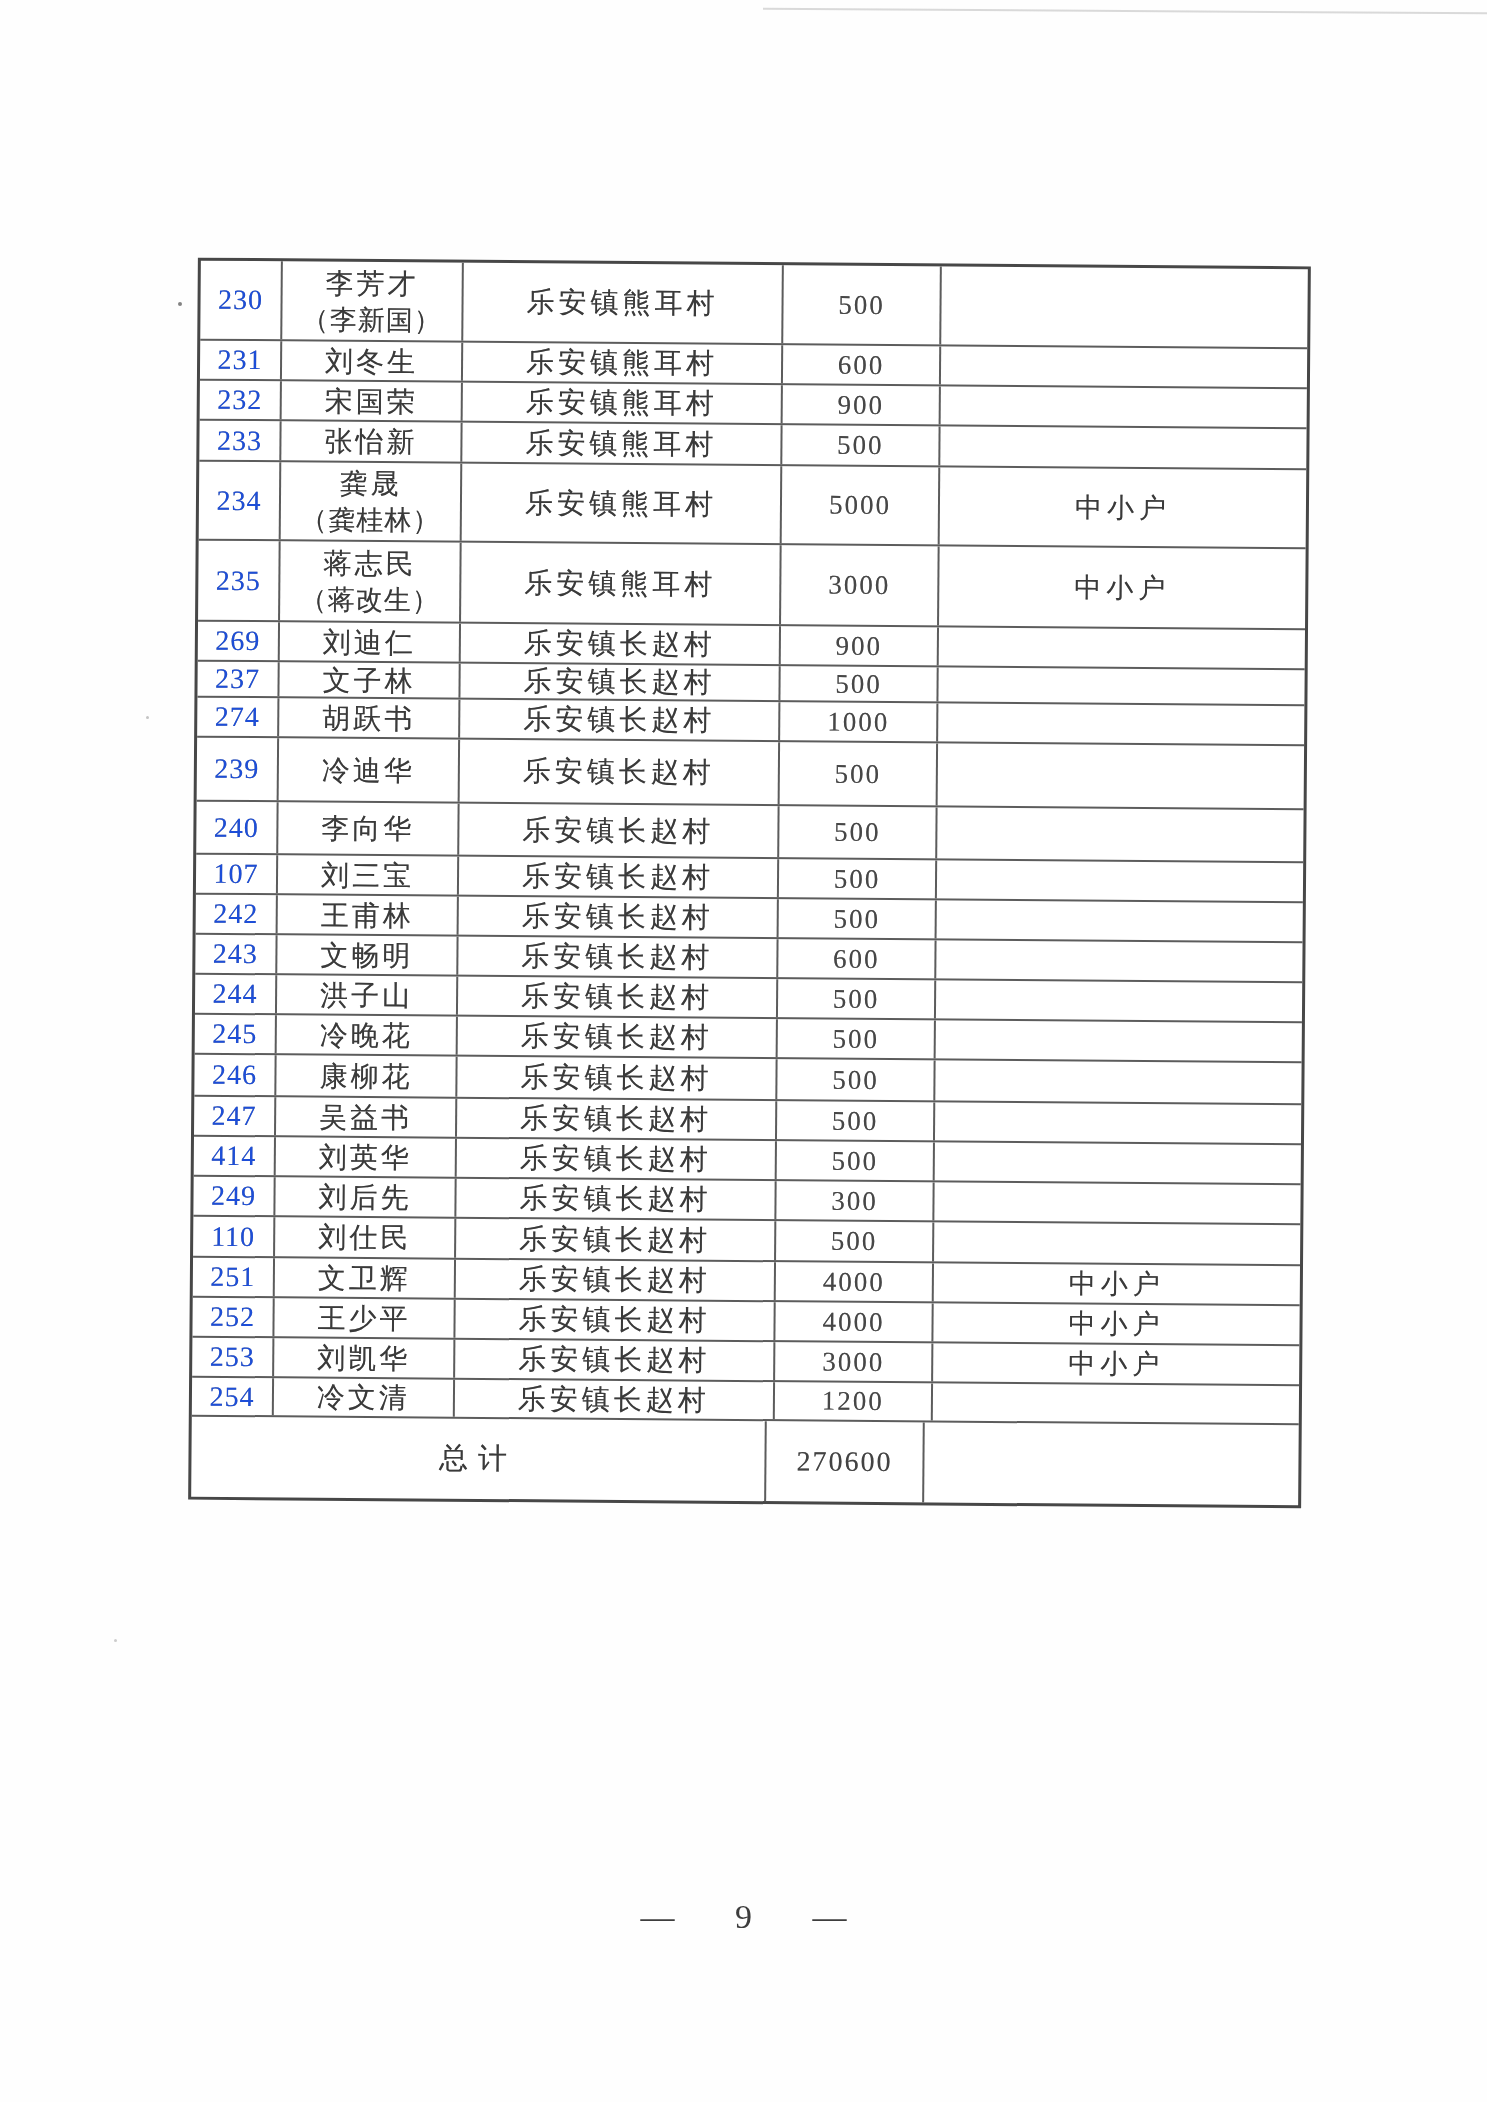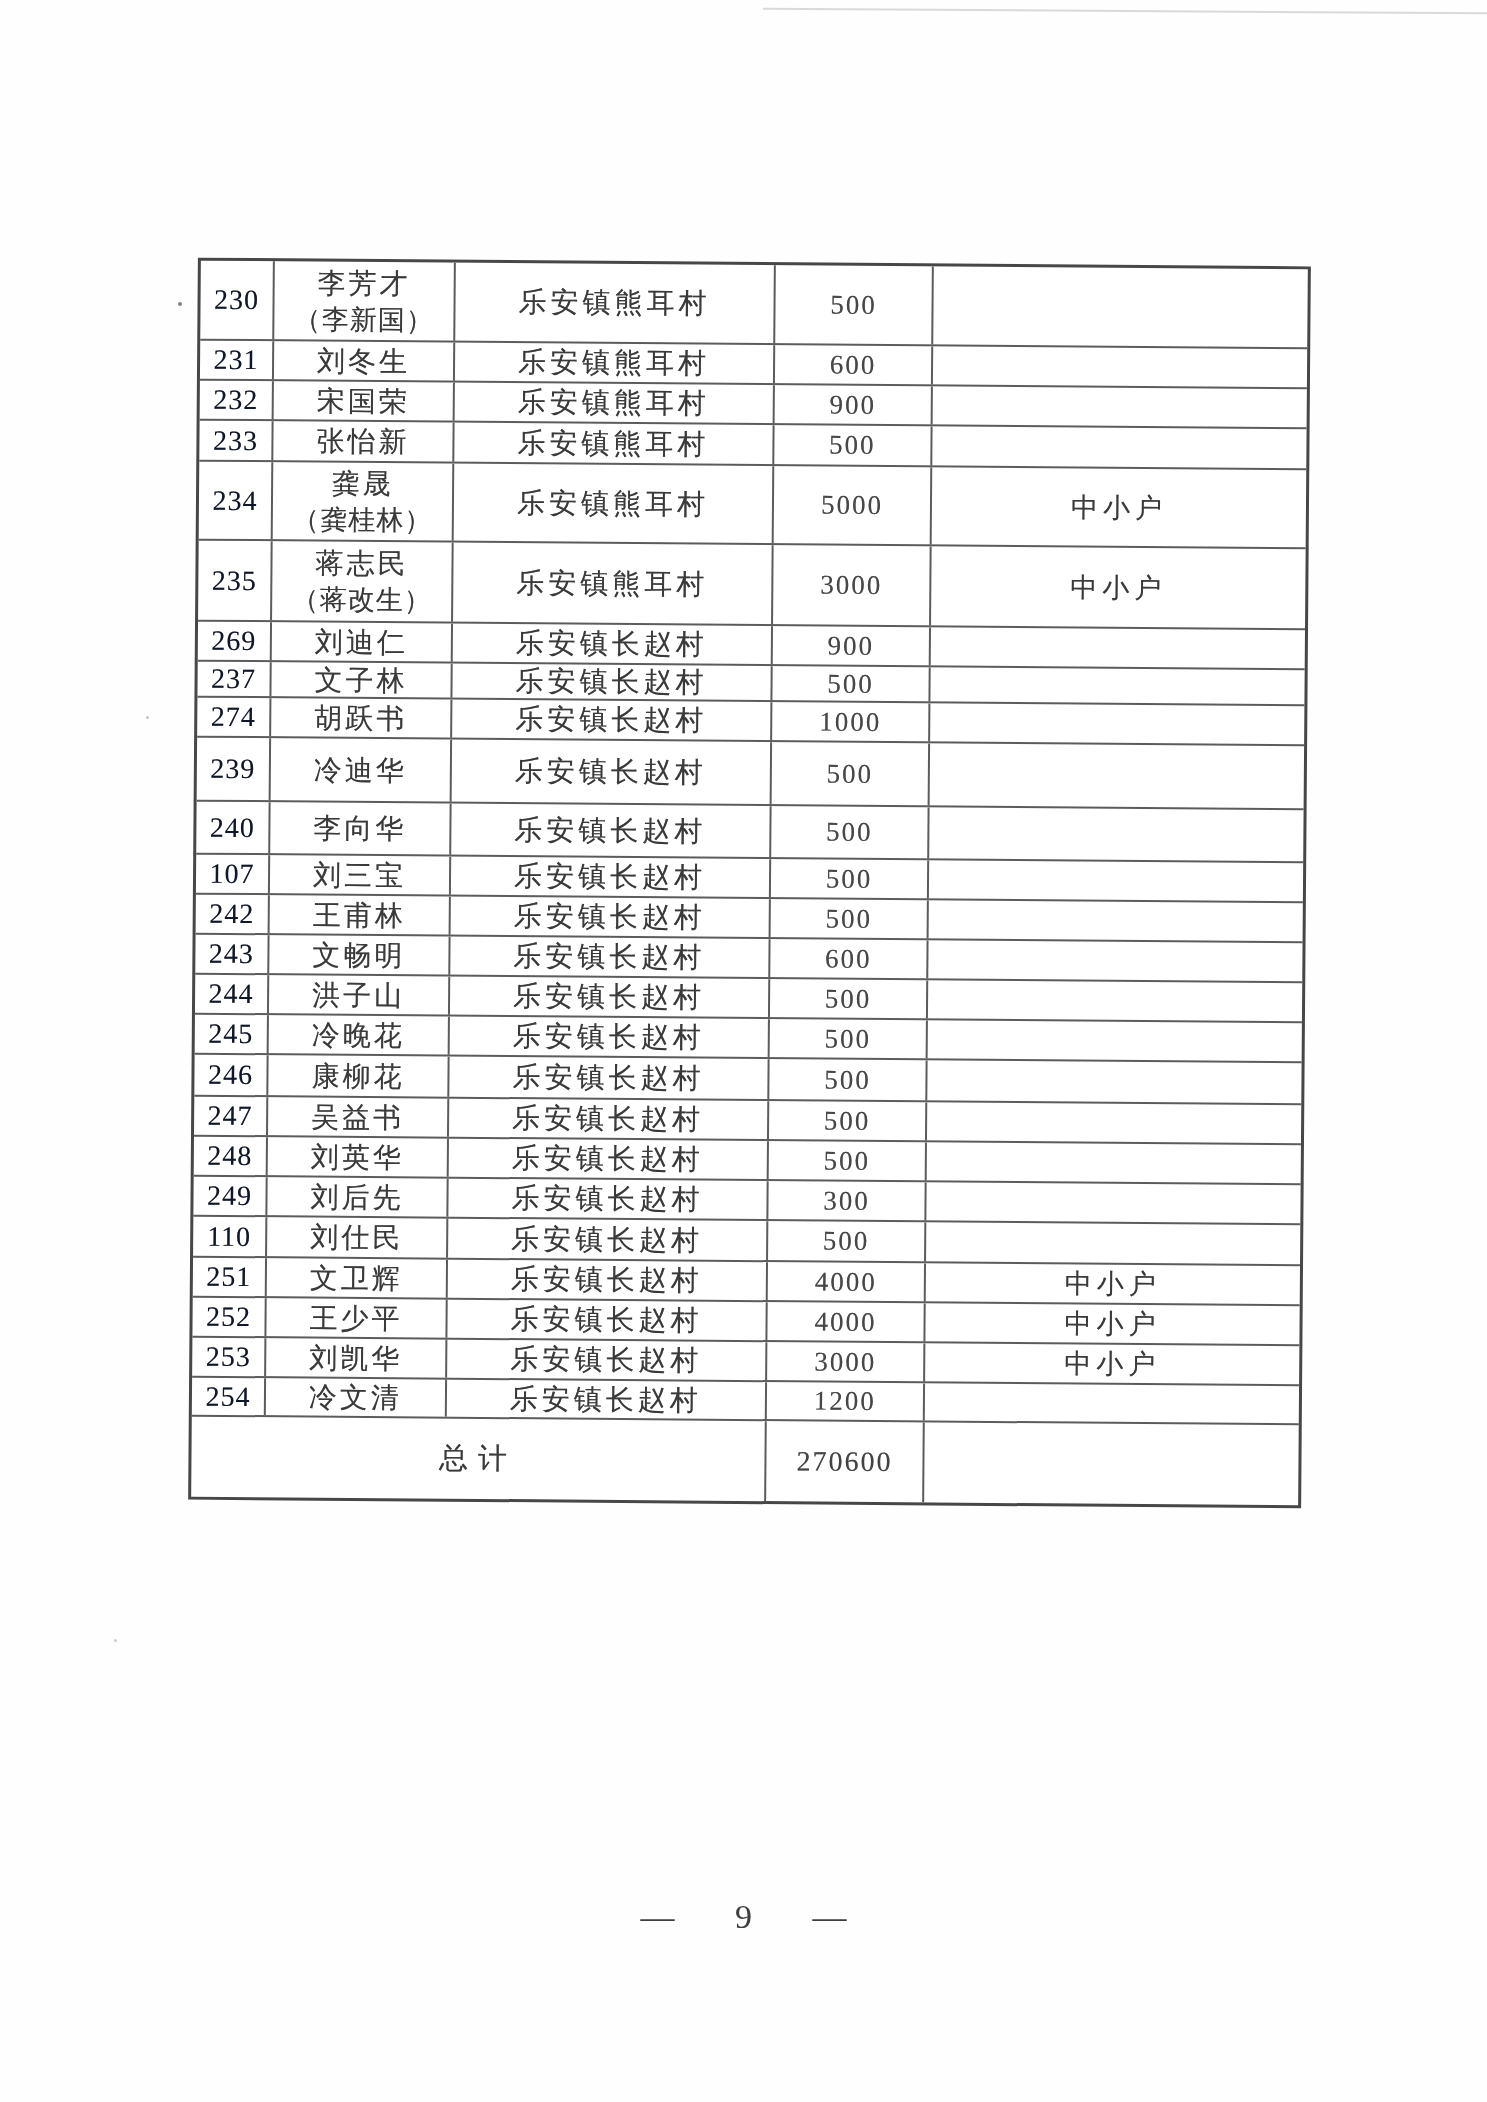--- a/index.html
+++ b/index.html
@@ -47,21 +47,21 @@
     text-shadow: 0 0 0.5px rgba(70,70,70,.55);
   }
   .tr { display: flex; border-bottom: 2px solid #5c5c5c; }
   .tr.no-bb { border-bottom: none; }
   .td {
     display: flex; align-items: center; justify-content: center;
     border-right: 2px solid #5c5c5c;
     overflow: hidden;
   }
   .td.last { border-right: none; flex: 1; }
-  .c-no      { width: 74px;  font-size: 28px; letter-spacing: 1px; color: #0f172a; }
+  .c-no      { width: 82px;  font-size: 28px; letter-spacing: 1px; color: #1d4ed8; }
   .c-name    { width: 181px; flex-direction: column; }
   .nm        { font-size: 28px; letter-spacing: 3px; line-height: 37px; }
   .alias     { font-size: 27px; letter-spacing: 1px; line-height: 36px; }
   .alias:empty { display: none; }
   .c-village { width: 320px; font-size: 28px; letter-spacing: 4px; }
   .c-amount  { width: 158px; font-size: 27px; letter-spacing: 2px; color: #474747; }
   .c-remark  { font-size: 27px; letter-spacing: 5px; }
   .c-total-label { width: 575px; font-size: 29px; letter-spacing: 10px; }
   .c-total-amount { width: 158px; font-size: 28px; letter-spacing: 2px; color: #434343; }
 
@@ -246,21 +246,21 @@
         <div class="tr" style="height: 40px;">
           <div class="td c-no">247</div>
           <div class="td c-name">
             <div class="nm">吴益书</div>
           </div>
           <div class="td c-village">乐安镇长赵村</div>
           <div class="td c-amount">500</div>
           <div class="td c-remark last"></div>
         </div>
         <div class="tr" style="height: 40px;">
-          <div class="td c-no">248</div>
+          <div class="td c-no">414</div>
           <div class="td c-name">
             <div class="nm">刘英华</div>
           </div>
           <div class="td c-village">乐安镇长赵村</div>
           <div class="td c-amount">500</div>
           <div class="td c-remark last"></div>
         </div>
         <div class="tr" style="height: 40px;">
           <div class="td c-no">249</div>
           <div class="td c-name">

